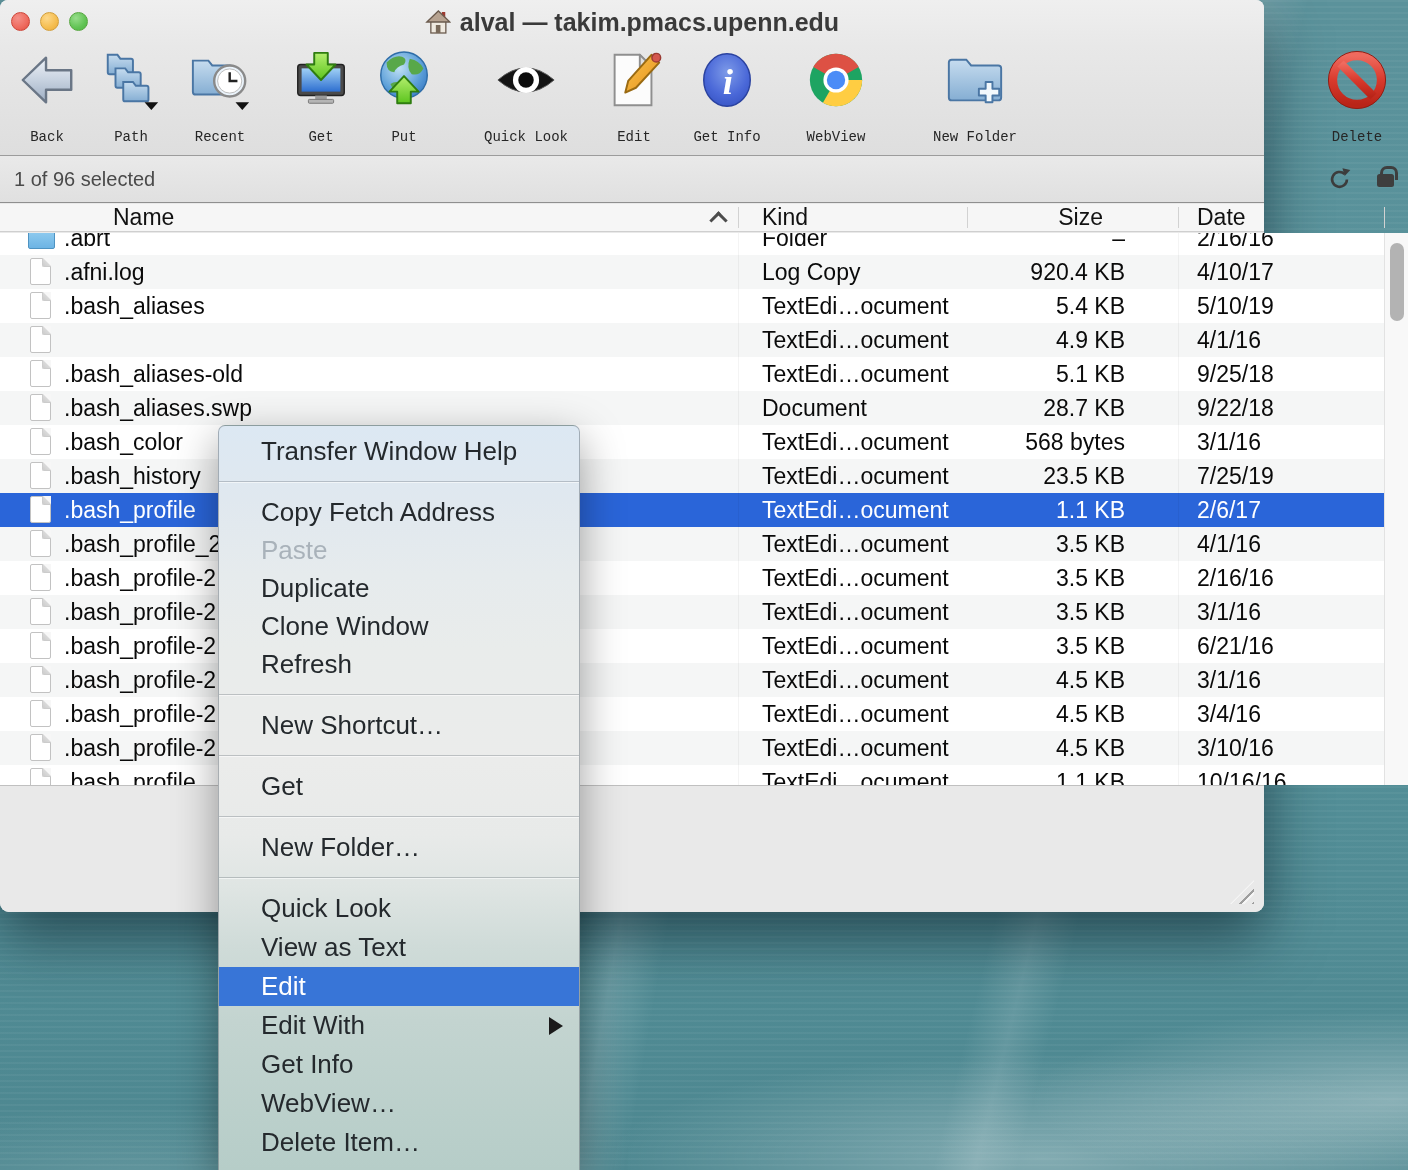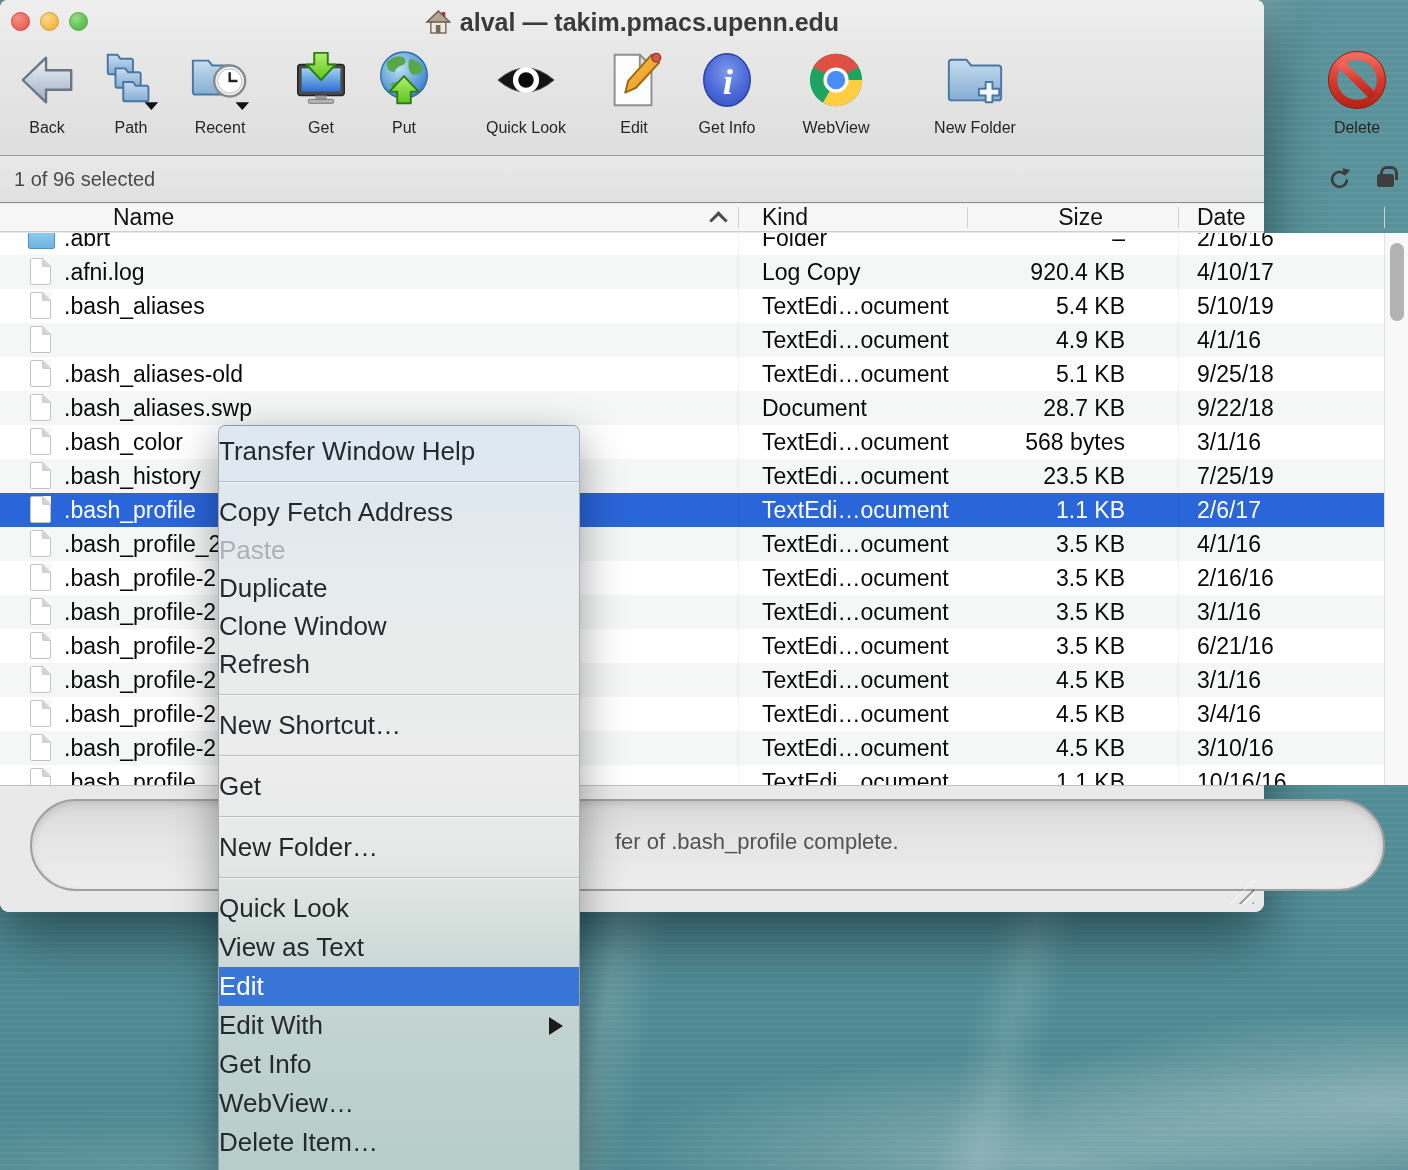--- a/index.html
+++ b/index.html
@@ -34,21 +34,21 @@
   .tl.green  { background:radial-gradient(circle at 35% 30%, #97dd8b, #61c354 60%, #4fb242); border:1px solid #56a73f; }
 
   .title { position:absolute; left:50%; top:0; transform:translateX(-50%);
     height:45px; display:flex; align-items:center; gap:9px;
     font-size:25px; font-weight:600; color:#3a3a3a; white-space:nowrap; }
   .title .house { display:inline-flex; }
 
   
   .tb { position:absolute; top:49px; height:100px; display:flex; flex-direction:column; align-items:center; }
   .tb .ic { width:62px; height:62px; display:flex; align-items:center; justify-content:center; }
-  .tb .lbl { margin-top:8px; font-size:16px; color:#262626; white-space:nowrap; }
+  .tb .lbl { margin-top:18px; font-size:14px; color:#262626; white-space:nowrap;font-family:Liberation Mono, monospace; }
 
   
   .statusbar { position:absolute; left:0; top:157px; width:100%; height:46px;
     background:linear-gradient(180deg,#e9e9e9,#e0e0e0); border-bottom:1px solid #8f8f8f; }
   .statusbar .seltext { position:absolute; left:14px; top:0; line-height:45px; font-size:20px; color:#4a4a4a; }
   .refresh { position:absolute; left:1326px; top:9px; }
   .lock { position:absolute; left:1377px; top:17px; width:17px; height:13px; background:#3e3e3e; border-radius:2.5px; }
   .lock::before { content:''; position:absolute; left:2.5px; top:-8px; width:12px; height:11px;
     border:3px solid #3e3e3e; border-bottom:none; border-radius:7px 7px 0 0; }
 
@@ -103,21 +103,21 @@
 
   
   .menu { position:absolute; left:218px; top:425px; width:362px; height:745px;
     padding-top:6px; border-radius:7px 7px 0 0;
     border:1px solid rgba(90,100,110,.45); border-bottom:none;
     box-shadow:0 14px 44px rgba(0,0,0,.38);
     background:linear-gradient(180deg,
       #dce8f3 0%, #e0e8ef 10%, #e6ebed 20%, #e9eceb 30%, #ebeceb 45%,
       #e8eae9 55%, #dfe5e3 62%, #cfdbd8 70%, #c3d4d0 80%, #b6cdc8 100%);
     overflow:hidden; }
-  .mi { height:38px; display:flex; align-items:center; padding-right:16px;
+  .mi { height:38px; display:flex; align-items:center; padding-left:42px; padding-right:16px;
     font-size:26px; color:#24292d; white-space:nowrap; }
   .mi.tall { height:39px; }
   .mi.disabled { color:#a9b2ba; }
   .mi.highlighted { background:#3875d7; color:#fff; }
   .mi-arrow { margin-left:auto; width:0; height:0;
     border-left:14px solid #1a1a1a; border-top:9px solid transparent; border-bottom:9px solid transparent; }
   .msep { height:23px; position:relative; }
   .msep::after { content:''; position:absolute; left:0; right:0; top:11px; height:1px;
     background:rgba(70,80,90,.28); box-shadow:0 1px 0 rgba(255,255,255,.55); }
 </style>
@@ -461,23 +461,20 @@
         <span class="cell c-size">1.1 KB</span>
         <span class="cell c-date">10/16/16</span>
       </div>
     </div>
 
   <div class="scrolltrack">
     <div class="scrollthumb"></div>
   </div>
 
   <div class="bottombar">
-    <div class="capsule">
-      <span class="transfer-text">fer of .bash_profile complete.</span>
-    </div>
     <div class="grip"></div>
   </div>
 
 </div>
 
 <div class="menu">
     <div class="mi">
       <span class="mi-label">Transfer Window Help</span>
     </div>
     <div class="msep"></div>

